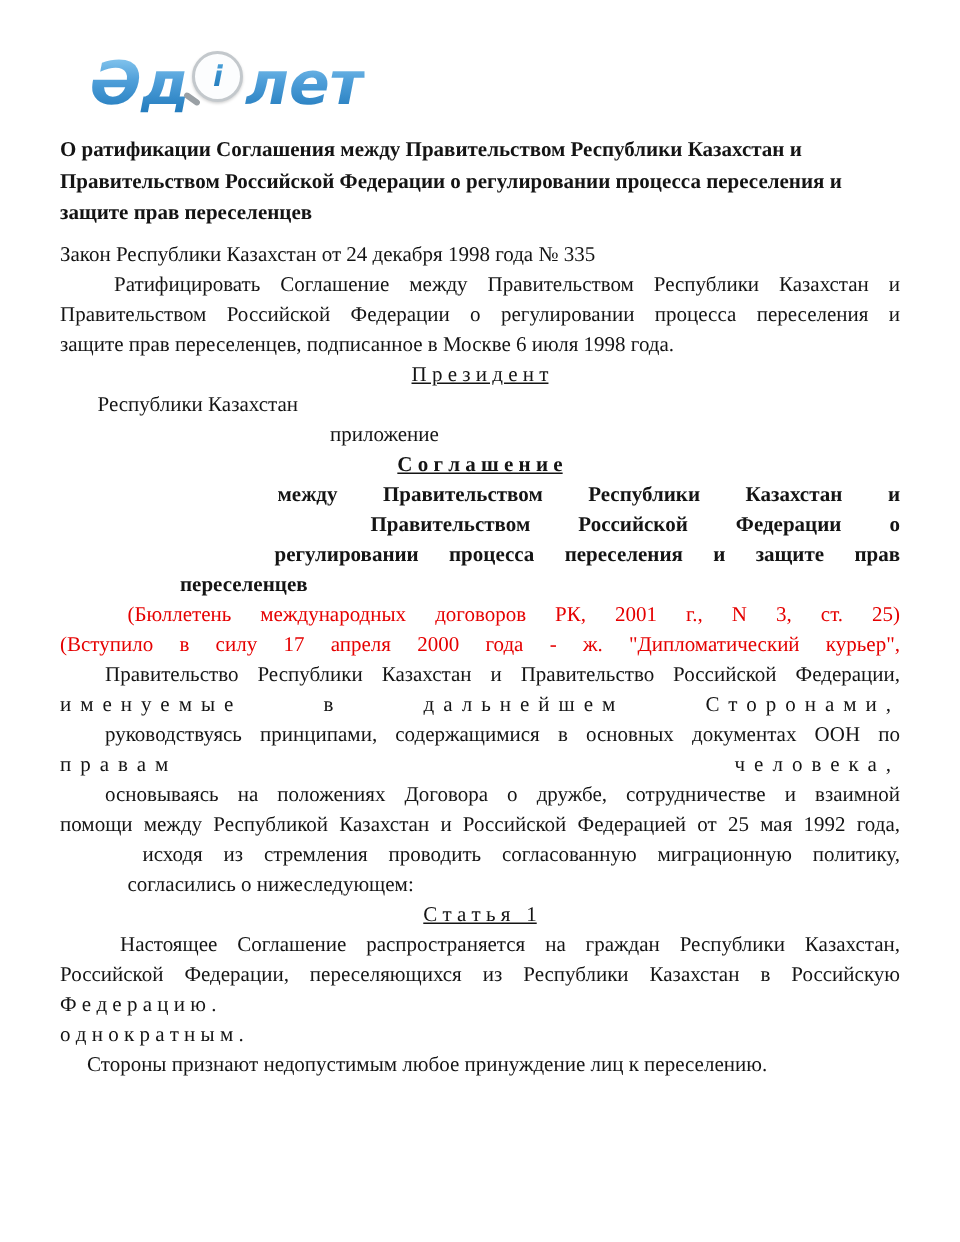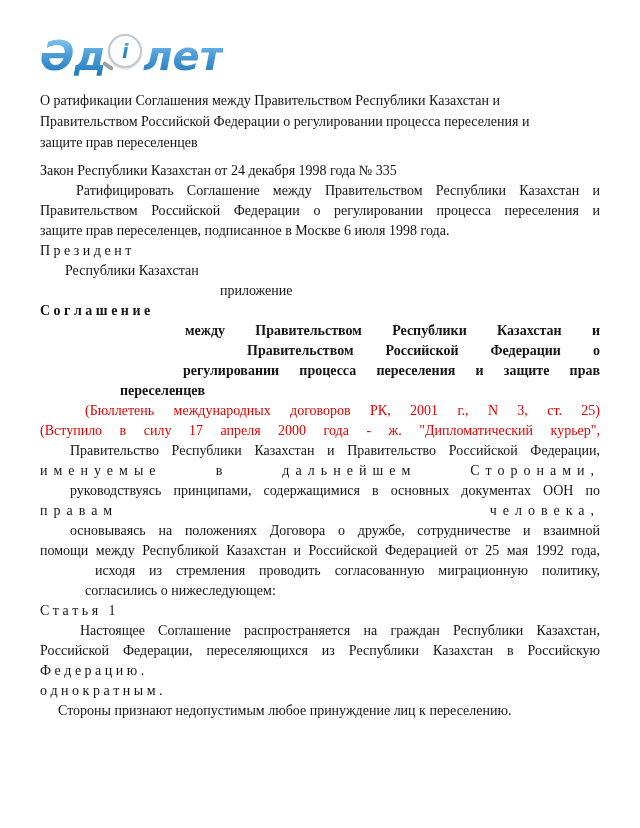--- a/index.html
+++ b/index.html
@@ -4,21 +4,21 @@
 <style>
   html,body { margin:0; padding:0; }
   body {
     width:640px; height:828px; background:#ffffff; overflow:hidden;
     font-family:"Liberation Serif", serif; color:#141414;
     -webkit-font-smoothing:antialiased;
   }
   .page { padding:34px 40px 0 40px; box-sizing:border-box; }
 
   
-  .logo { display:inline-flex; align-items:flex-start; line-height:44px; margin-left:0; cursor:pointer; }
+  .logo { display:inline-flex; align-items:flex-start; line-height:44px; margin-left:20px; cursor:pointer; }
   .logo .word {
     font-family:"DejaVu Sans", sans-serif; font-style:italic; font-weight:700;
     font-size:40px;
     background:linear-gradient(180deg,#93d0f4 0%,#4f9fd9 45%,#1d77ba 100%);
     -webkit-background-clip:text; background-clip:text; color:transparent;
   }
   .mag {
     position:relative; width:30px; height:30px; margin:0 1px 10px 2px;
     border:2px solid #c3c8cc; border-radius:50%; background:#fcfdfe;
     display:inline-flex; align-items:center; justify-content:center;
@@ -30,28 +30,28 @@
     background:linear-gradient(180deg,#4aa0d8 0%,#1d77ba 100%);
     -webkit-background-clip:text; background-clip:text; color:transparent;
   }
   .mag-handle {
     position:absolute; left:-8px; bottom:-2px; width:12px; height:4px;
     background:#9aa0a5; border-radius:2px; transform:rotate(35deg);
   }
 
   
   .title { margin:12px 0 8px 0; }
-  .t-line { font-weight:400; font-size:14px; line-height:21px; white-space:nowrap; }
+  .t-line { font-weight:700; font-size:14px; line-height:21px; white-space:nowrap; }
 
   
   .doc { margin-top:5px; }
   .ln { font-size:14px; line-height:20px; min-height:20px; }
   .j  { text-align:justify; text-align-last:justify; }
   .sp { text-align:justify; text-align-last:justify; letter-spacing:6px; }
-  .r  { text-align:left; }
+  .r  { text-align:center;text-decoration:underline; }
   .b  { font-weight:700; }
   .red { color:#e50000; }
 </style>
 </head>
 <body>
 
 <div class="page">
 
   <div class="logo">
     <span class="word">Әд</span>

